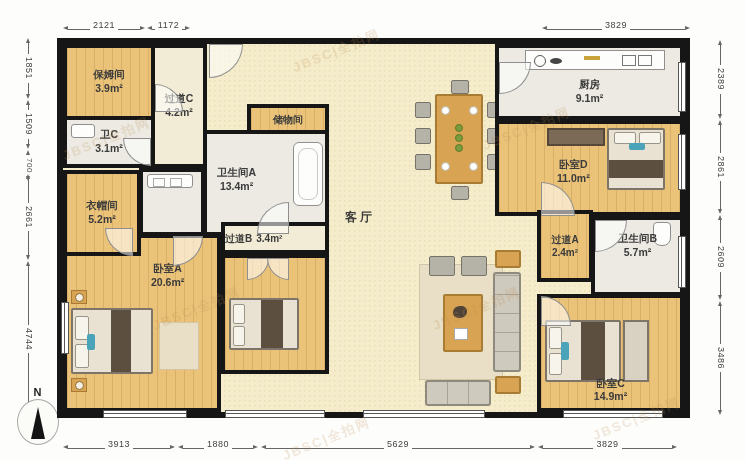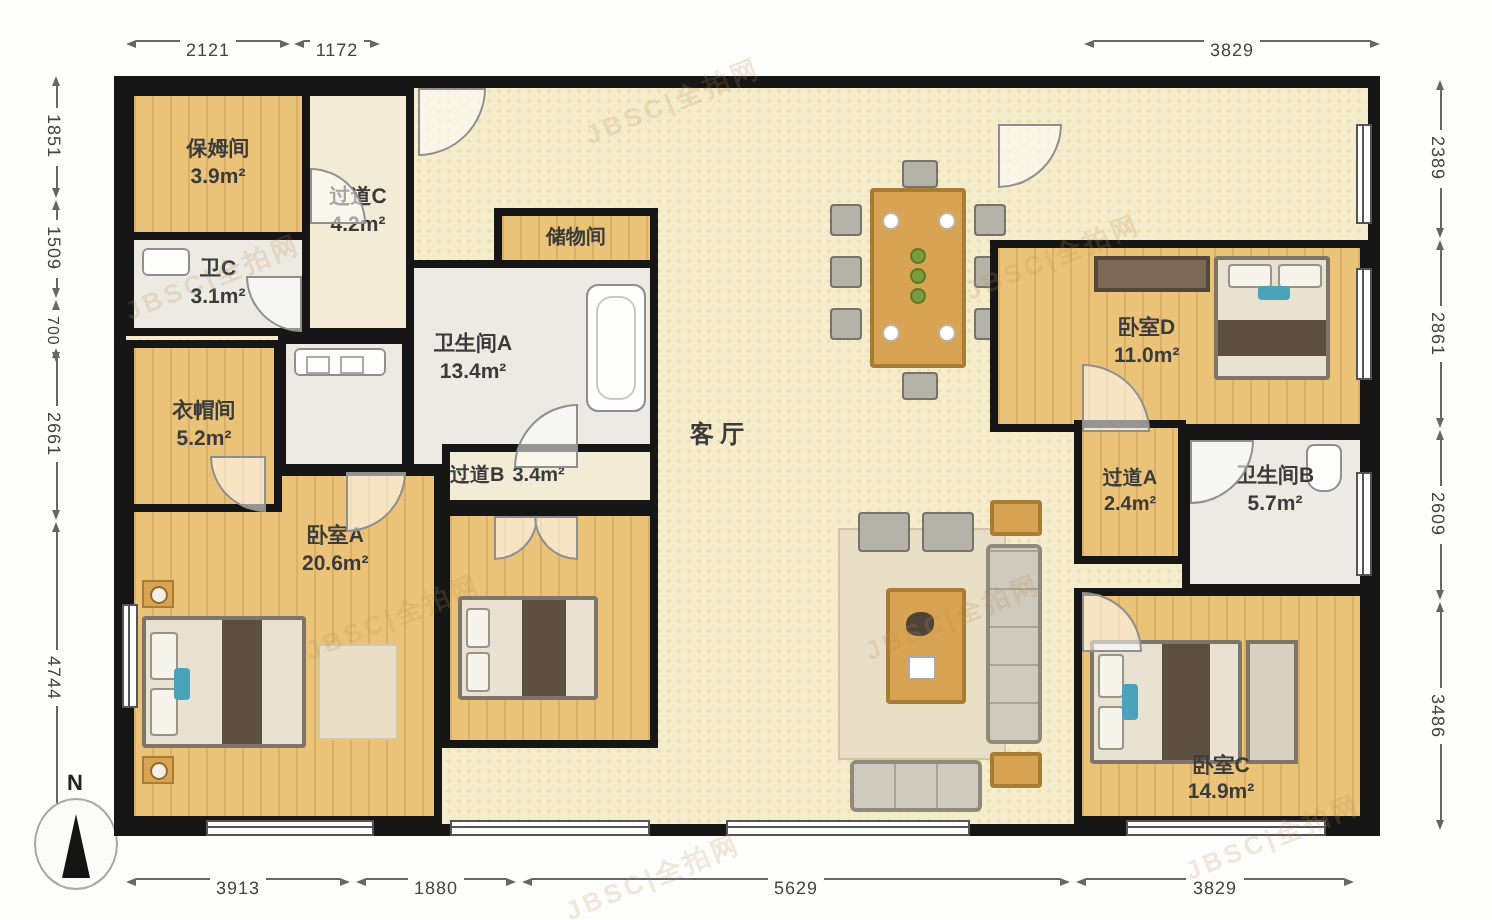--- a/index.html
+++ b/index.html
@@ -34,21 +34,21 @@
   .orange{background:#d8a352;border:2px solid #a97c33;border-radius:2px}
   .rug{background:#e8dfc6;border:1px solid #d2c6a4}
   .chair{background:#b5b2a8;border:1px solid #77736a;border-radius:2px}
   .plate{position:absolute;width:7px;height:7px;border-radius:50%;background:#fff;border:1px solid #b9b4a6}
   .greens{position:absolute;width:6px;height:6px;border-radius:50%;background:#7a9c3e;border:1px solid #5c7a28}
   .door{position:absolute;border:1px solid #8f8f8f;background:rgba(255,255,255,.55);z-index:5}
   .win{position:absolute;z-index:6;border:1px solid #555;box-sizing:border-box}
   .win.h{background:linear-gradient(to bottom,#fff 0 2px,#555 2px 3px,#fff 3px 6px)}
   .win.v{background:linear-gradient(to right,#fff 0 2px,#555 2px 3px,#fff 3px 6px)}
   
-  .dim{position:absolute;display:flex;align-items:flex-start;color:#444;font-size:9px}
+  .dim{position:absolute;display:flex;align-items:flex-end;color:#444;font-size:9px}
   .dim b{font-weight:400;padding:0 3px;white-space:nowrap;letter-spacing:.5px}
   .dim .ln{flex:1;border-top:1px solid #666;height:0}
   .ah{width:0;height:0}
   .ah.l{border-top:2.5px solid transparent;border-bottom:2.5px solid transparent;border-right:5px solid #666}
   .ah.r{border-top:2.5px solid transparent;border-bottom:2.5px solid transparent;border-left:5px solid #666}
   .dim-v{flex-direction:column;width:12px}
   .dim-v b{writing-mode:vertical-rl;padding:3px 0;letter-spacing:.5px}
   .dim-v .ln{flex:1;border-top:none;border-left:1px solid #666;width:0;align-self:center}
   .ah.u{border-left:2.5px solid transparent;border-right:2.5px solid transparent;border-bottom:5px solid #666;align-self:center}
   .ah.d{border-left:2.5px solid transparent;border-right:2.5px solid transparent;border-top:5px solid #666;align-self:center}
@@ -270,20 +270,33 @@
 
     <div class="room wood" style="left:164px;top:216px;width:108px;height:120px">
       <div class="furn bed" style="left:4px;top:40px;width:70px;height:52px">
         <div class="pil" style="left:2px;top:4px;width:10px;height:18px"></div>
         <div class="pil" style="left:2px;top:26px;width:10px;height:18px"></div>
         <div class="throw" style="left:30px;top:0;width:22px;height:48px"></div>
       </div>
     </div>
 
 
+    <div class="room tile" style="left:438px;top:6px;width:189px;height:76px">
+      <div class="furn white-fix" style="left:26px;top:2px;width:140px;height:20px;border-radius:0">
+        <div style="position:absolute;left:8px;top:4px;width:10px;height:10px;border:1px solid #555;border-radius:50%"></div>
+        <div style="position:absolute;left:24px;top:7px;width:12px;height:6px;background:#444;border-radius:50%"></div>
+        <div style="position:absolute;left:58px;top:5px;width:16px;height:4px;background:#c9a23c"></div>
+        <div style="position:absolute;left:96px;top:4px;width:12px;height:9px;border:1px solid #777"></div>
+        <div style="position:absolute;left:112px;top:4px;width:12px;height:9px;border:1px solid #777"></div>
+      </div>
+      <div class="rlabel" style="left:0;right:0;top:30px;align-items:center">
+          <span>厨房</span>
+          <span>9.1m²</span>
+        </div>
+    </div>
 
     <div class="room wood" style="left:438px;top:82px;width:189px;height:96px">
       <div class="furn ward" style="left:48px;top:4px;width:58px;height:18px"></div>
       <div class="furn bed" style="left:108px;top:4px;width:58px;height:62px">
         <div class="pil" style="left:5px;top:2px;width:20px;height:10px"></div>
         <div class="pil" style="left:30px;top:2px;width:20px;height:10px"></div>
         <div class="acc" style="left:20px;top:13px;width:16px;height:7px"></div>
         <div class="throw" style="left:0;top:30px;width:54px;height:18px"></div>
       </div>
       <div class="rlabel" style="left:58px;top:34px">

